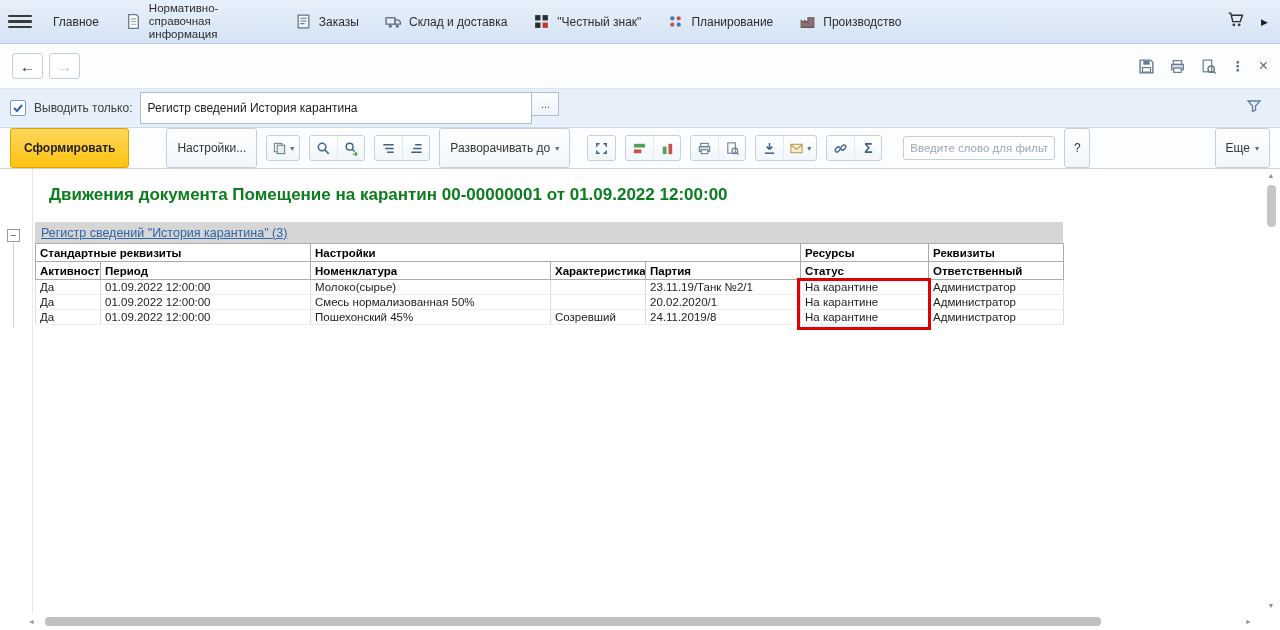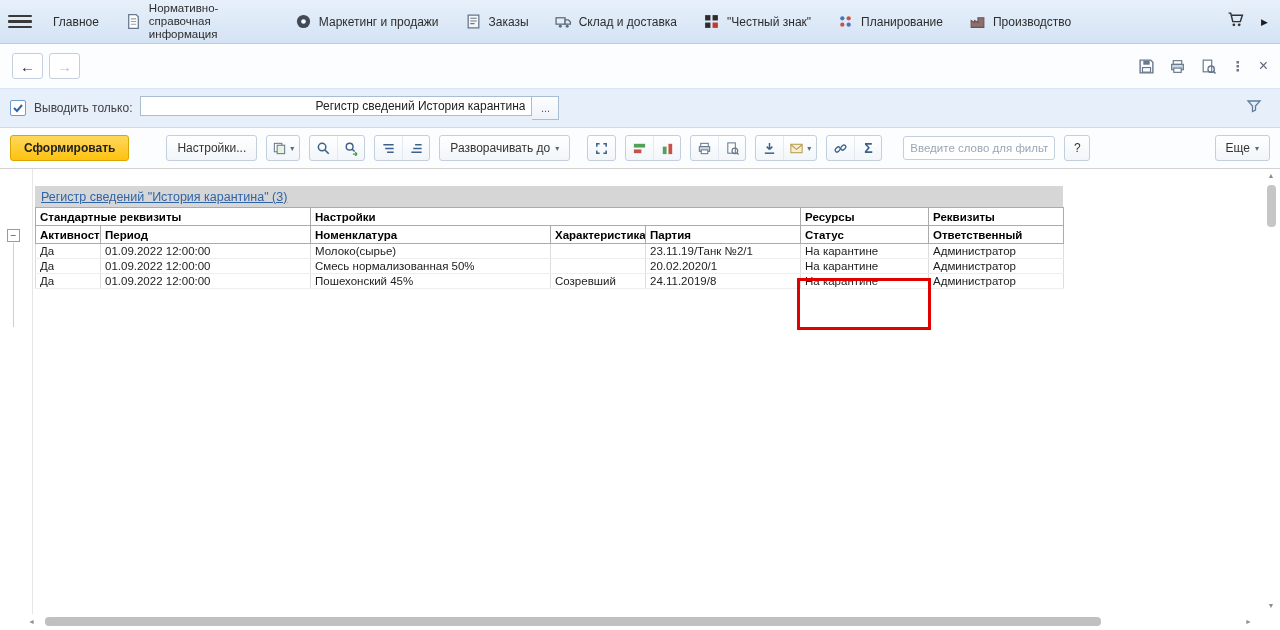--- a/index.html
+++ b/index.html
@@ -31,28 +31,28 @@
   .kebab { font-size:14px; font-weight:bold; color:#66788c; }
   .close-x { font-size:16px; color:#5d6b7a; }
 
   
   .filterbar { height:40px; background:#e6effa; border-top:1px solid #d9e6f4; border-bottom:1px solid #cbdbee;
     display:flex; align-items:center; padding:12px 10px; gap:8px; }
   .checkbox { width:16px; height:16px; border:1px solid #6f9cce; border-radius:2px; background:#fff;
     display:flex; align-items:center; justify-content:center; cursor:pointer; }
   .flabel { font-size:12px; color:#3f3f3f; }
   .combo { display:flex; align-items:stretch; }
-  .combo input { width:392px; height:20px; border:1px solid #a9bed3; padding:0 6px; font-size:12px; color:#222;text-align:right; }
+  .combo input { width:392px; height:32px; border:1px solid #a9bed3; padding:0 6px; font-size:12px; color:#222; }
   .combo .dots { width:27px; height:24px; border:1px solid #a9bed3; border-left:none;
     background:linear-gradient(#fdfdfe,#eef3f8); font-size:11px; color:#555; cursor:pointer; }
   .funnel-btn { margin-left:auto; padding:4px 8px; cursor:pointer; }
 
   
   .toolbar { height:40px; background:#fbfdff; display:flex; align-items:center; padding:0 10px; gap:9px; }
-  .btn { display:inline-flex; align-items:center; gap:5px; height:26px; padding:0 10px;
+  .btn { display:inline-flex; align-items:center; gap:5px; height:40px; padding:0 10px;
     background:linear-gradient(#ffffff,#f1f6fa); border:1px solid #c3cfdd; border-radius:3px;
     font-size:12px; color:#333; cursor:pointer; white-space:nowrap; }
   .btn-primary { background:linear-gradient(#ffd75e,#ffc20e); border:1px solid #d9a700;
     color:#222; font-weight:700; padding:0 13px; }
   .tb-group { display:inline-flex; align-items:center; height:26px; border:1px solid #c3cfdd;
     border-radius:3px; background:linear-gradient(#ffffff,#f1f6fa); }
   .tbtn { display:flex; align-items:center; justify-content:center; gap:3px; height:24px;
     min-width:27px; padding:0 5px; cursor:pointer; }
   .tbtn + .tbtn { border-left:1px solid #e2eaf2; }
   .caret { font-size:8px; color:#5b6b7d; }
@@ -114,27 +114,20 @@
   </div>
 
   <div class="menu-item">
     <svg class="i16" viewBox="0 0 16 16">
         <path d="M3.5 1.5h7l2 2v11h-9z" fill="#fff" stroke="#66788c" stroke-width="1.2"></path>
         <path d="M5.5 5.5h5M5.5 8h5M5.5 10.5h5" stroke="#8fa0b2" stroke-width="1"></path>
       </svg>
     <span class="mi-label wrap">Нормативно-справочная информация</span>
   </div>
 
-  <div class="menu-item">
-    <svg class="i16" viewBox="0 0 16 16">
-        <circle cx="8" cy="8" r="6.2" fill="#414b57"></circle>
-        <circle cx="8" cy="8" r="2.2" fill="#fff"></circle>
-      </svg>
-    <span class="mi-label">Маркетинг и продажи</span>
-  </div>
 
   <div class="menu-item">
     <svg class="i16" viewBox="0 0 16 16">
         <rect x="3" y="2" width="10" height="12" fill="#f4f6f8" stroke="#66788c" stroke-width="1.2"></rect>
         <path d="M5 5h6M5 7.5h6M5 10h4" stroke="#66788c" stroke-width="1"></path>
       </svg>
     <span class="mi-label">Заказы</span>
   </div>
 
   <div class="menu-item">
@@ -359,20 +352,21 @@
     <span class="caret">▾</span>
   </button>
 </div>
 
 <div class="content">
   <div class="gutter-line"></div>
   <div class="collapse-box">−</div>
   <div class="group-line"></div>
 
   <div class="report">
+    <div class="report-title">Движения документа Помещение на карантин 00-00000001 от 01.09.2022 12:00:00</div>
 
     <div class="register-bar">
       <a class="register-link">Регистр сведений "История карантина" (3)</a>
     </div>
 
     <table class="mv">
       <colgroup>
         <col style="width:65px">
           <col style="width:210px">
           <col style="width:240px">

